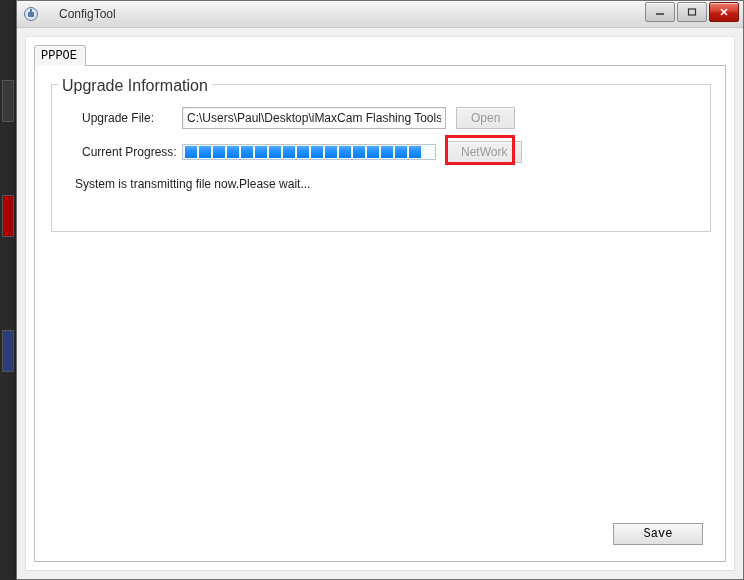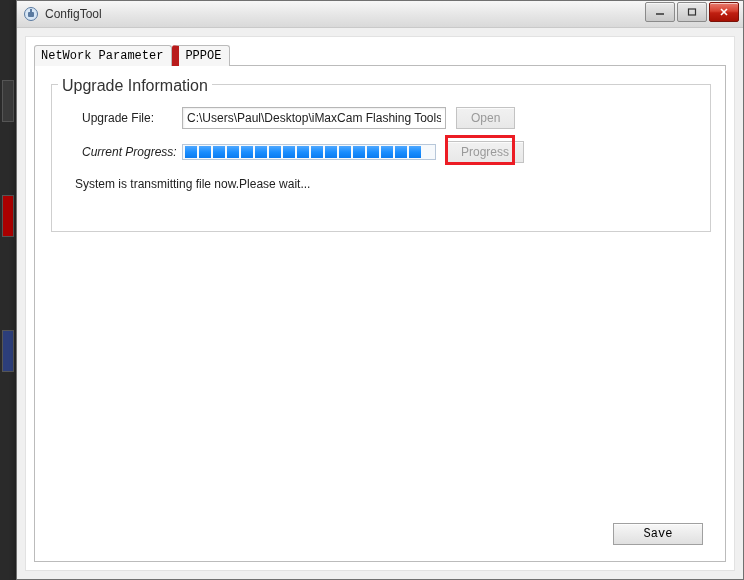--- a/index.html
+++ b/index.html
@@ -37,20 +37,21 @@
   }
   
   .titlebar {
     height: 26px;
     background: linear-gradient(to bottom, #f7f7f7 0%, #e7e7e7 50%, #d9d9d9 100%);
     border-bottom: 1px solid #c9c9c9;
     display: flex;
     align-items: center;
     padding-left: 6px;
     position: relative;
+    gap: 14px;
   }
   .titlebar .appicon {
     width: 16px; height: 16px;
     margin-right: 6px;
     display: inline-flex;
   }
   .titlebar .title {
     color: #333;
     font-size: 12px;
   }
@@ -258,59 +259,58 @@
           <line x1="2" y1="1" x2="8" y2="7" stroke="#fff" stroke-width="1.6"></line>
           <line x1="8" y1="1" x2="2" y2="7" stroke="#fff" stroke-width="1.6"></line>
         </svg>
       </div>
     </div>
   </div>
 
   <div class="client">
 
     <div class="tabs">
-      <div class="tab">NetWork Parameter</div>
       <div class="tab">PPPOE</div>
     </div>
 
     <div class="tabpage">
 
       <div class="groupbox">
         <span class="legend">Upgrade Information</span>
 
         <div class="row" style="left:30px; top:22px;">
           <span class="label">Upgrade File:</span>
           <input class="textfield" type="text" value="C:\Users\Paul\Desktop\iMaxCam Flashing Tools\" style="">
           <span style="width:10px;"></span>
           <button class="btn disabled">Open</button>
         </div>
 
         <div class="row" style="left:30px; top:56px;">
-          <span class="label" style="width:100px;font-style:italic;">Current Progress:</span>
+          <span class="label" style="width:100px;">Current Progress:</span>
           <div class="progress" id="progress">
               <div class="seg"></div>
               <div class="seg"></div>
               <div class="seg"></div>
               <div class="seg"></div>
               <div class="seg"></div>
               <div class="seg"></div>
               <div class="seg"></div>
               <div class="seg"></div>
               <div class="seg"></div>
               <div class="seg"></div>
               <div class="seg"></div>
               <div class="seg"></div>
               <div class="seg"></div>
               <div class="seg"></div>
               <div class="seg"></div>
               <div class="seg"></div>
               <div class="seg"></div>
             </div>
           <span style="width:10px;"></span>
-          <button class="btn disabled">Progress</button>
+          <button class="btn disabled">NetWork</button>
         </div>
 
         <div class="red-ring" style="left:393px; top:50px; width:70px; height:30px;"></div>
 
         <div class="status" style="left:23px; top:92px;">System is transmitting file now.Please wait...</div>
       </div>
 
       <div class="bottom-btns">
         <button class="btn wide">Save</button>
       </div>

